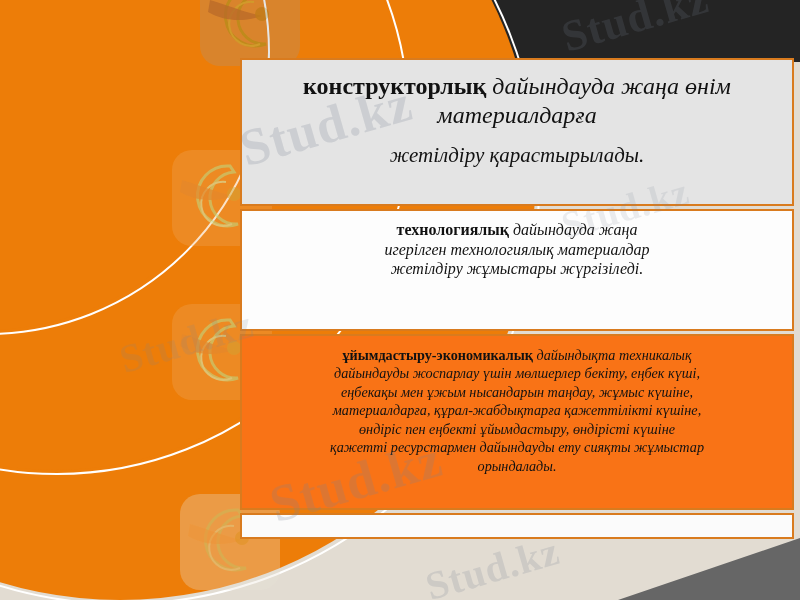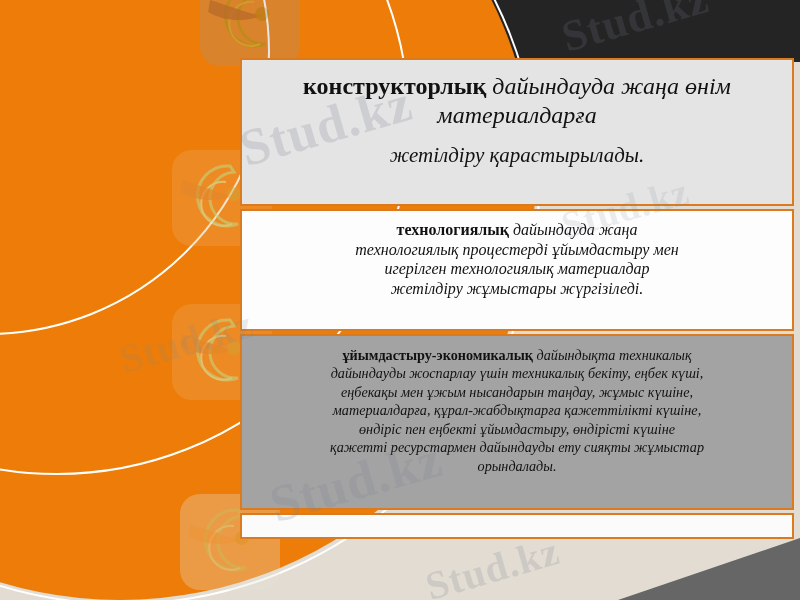--- a/index.html
+++ b/index.html
@@ -99,21 +99,21 @@
     background: #E4E4E4;
     height: 148px;
     padding-top: 12px;
   }
   .panel.p2 {
     background: #FDFDFD;
     height: 122px;
     padding-top: 9px;
   }
   .panel.p3 {
-    background: #a3a3a3;
+    background: #f97316;
     height: 176px;
   }
   .panel.p4 {
     background: #FBFBFB;
     height: 26px;
     padding: 0;
   }
 
   .line {
     font-style: italic;
@@ -207,28 +207,27 @@
   <div class="panels">
 
     <div class="panel p1">
       <div class="line"><b class="kw">конструкторлық</b><span> дайындауда жаңа өнім</span></div>
       <div class="line">материалдарға</div>
       <div class="line tail">жетілдіру қарастырылады.</div>
     </div>
 
     <div class="panel p2">
       <div class="line"><b class="kw">технологиялық</b><span> дайындауда жаңа</span></div>
-      <div class="line">технологиялық процестерді ұйымдастыру мен</div>
       <div class="line">игерілген технологиялық материалдар</div>
       <div class="line">жетілдіру жұмыстары жүргізіледі.</div>
     </div>
 
     <div class="panel p3">
       <div class="line"><b class="kw">ұйымдастыру-экономикалық</b><span> дайындықта техникалық</span></div>
-      <div class="line">дайындауды жоспарлау үшін техникалық бекіту, еңбек күші,</div>
+      <div class="line">дайындауды жоспарлау үшін мөлшерлер бекіту, еңбек күші,</div>
       <div class="line">еңбекақы мен ұжым нысандарын таңдау, жұмыс күшіне,</div>
       <div class="line">материалдарға, құрал-жабдықтарға қажеттілікті күшіне,</div>
       <div class="line">өндіріс пен еңбекті ұйымдастыру, өндірісті күшіне</div>
       <div class="line">қажетті ресурстармен дайындауды ету сияқты жұмыстар</div>
       <div class="line">орындалады.</div>
     </div>
 
     <div class="panel p4"></div>
   </div>
 

